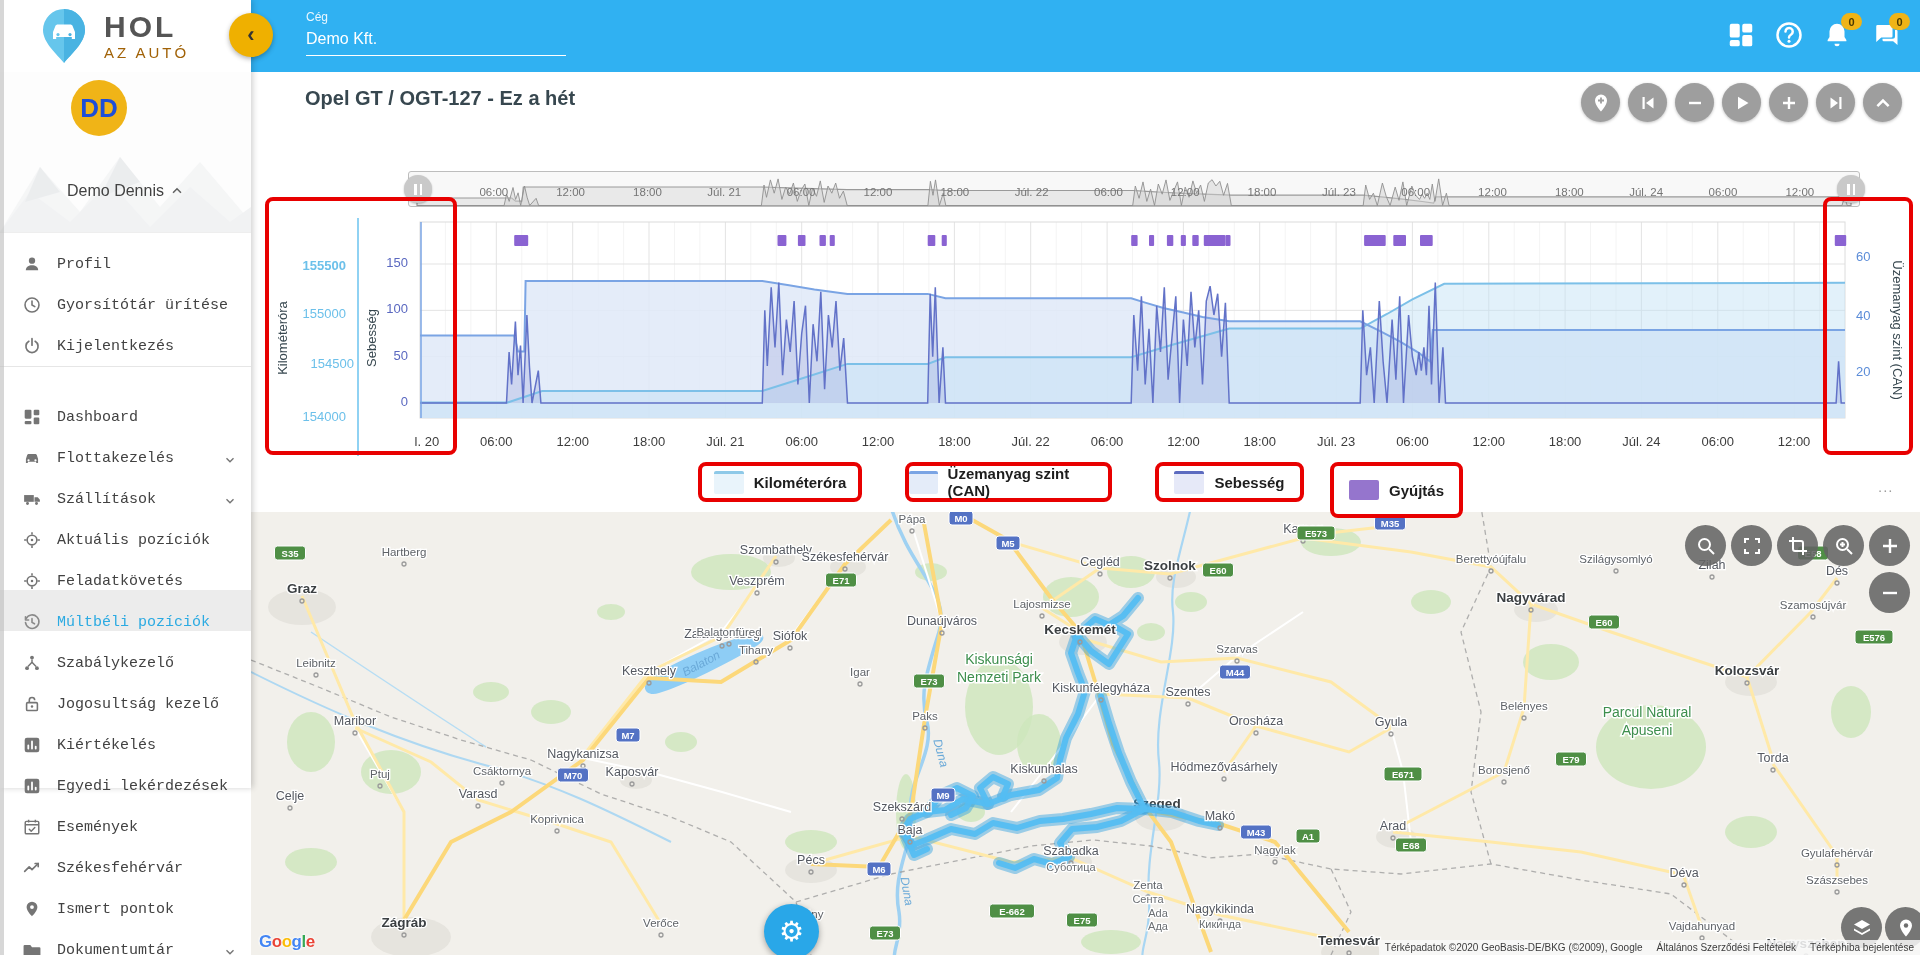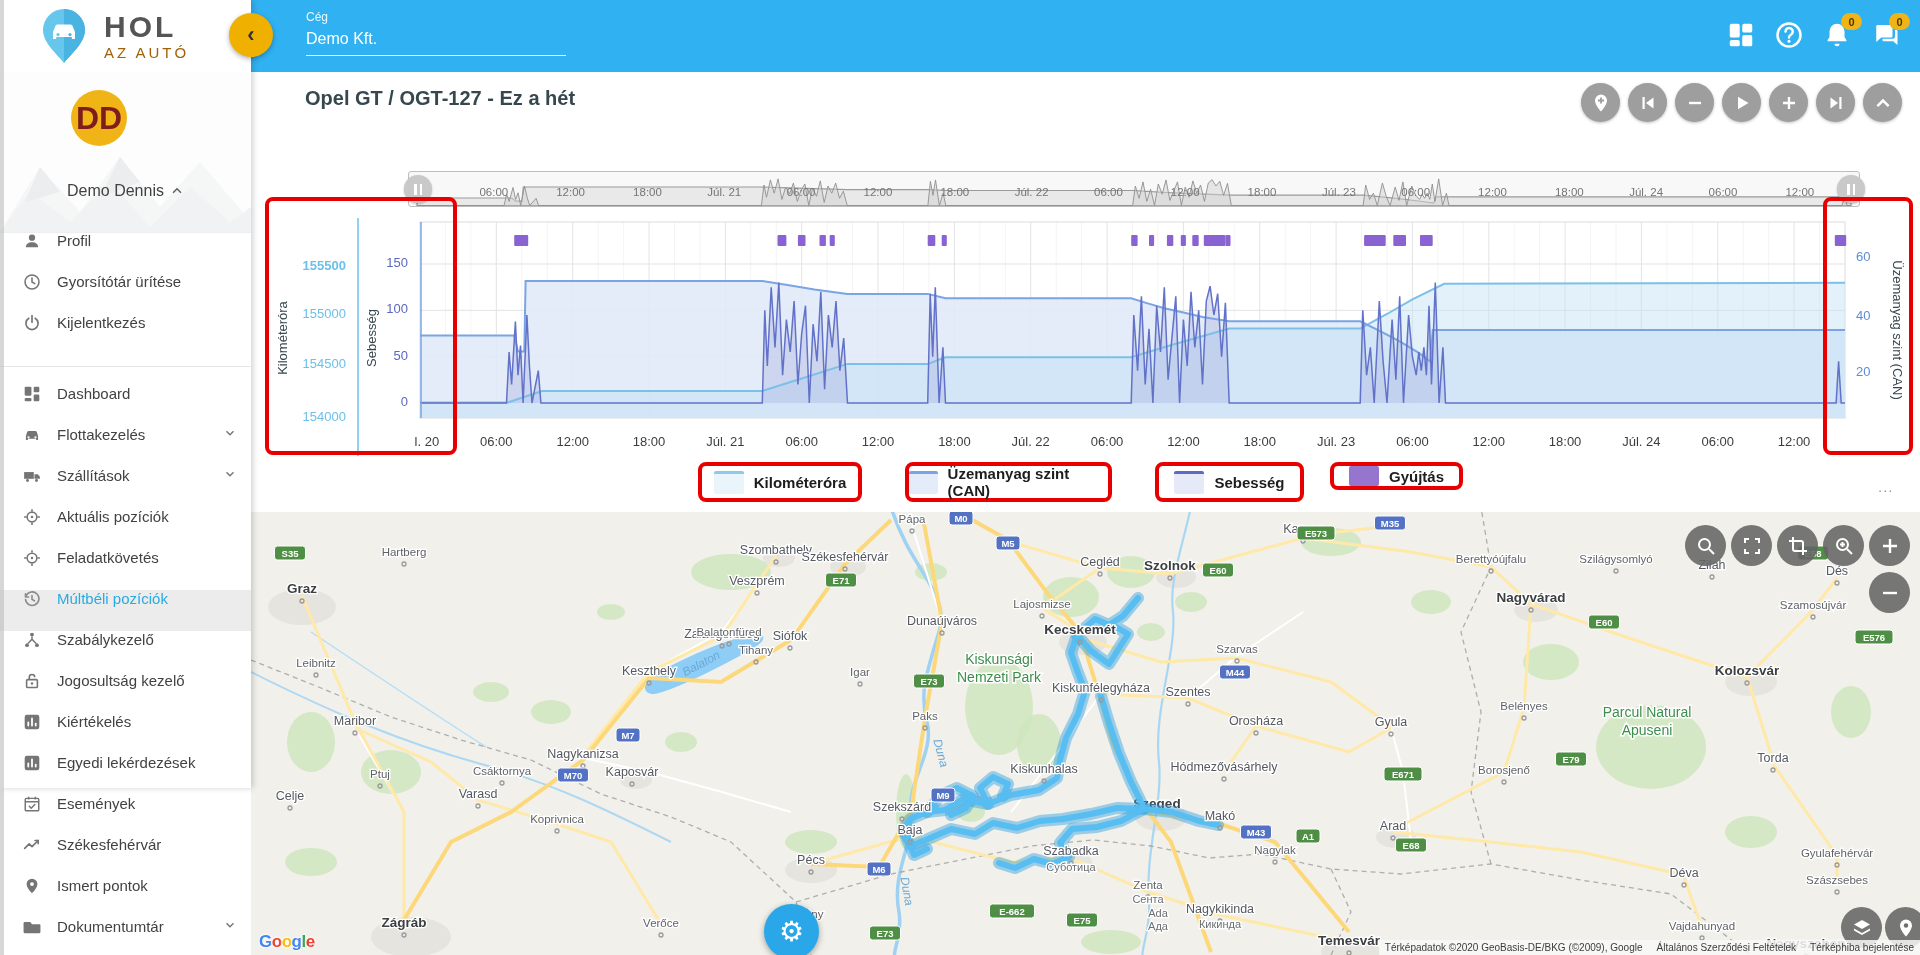--- a/index.html
+++ b/index.html
@@ -7,28 +7,28 @@
   
   #sidebar{position:absolute;left:0;top:0;width:251px;height:788px;background:#fff;box-shadow:2px 0 6px rgba(0,0,0,.18);z-index:20;}
   #scroll-groove{position:absolute;left:0;top:0;width:4px;height:955px;background:#bdbdbd;opacity:.6;}
   #logo-area{position:absolute;left:0;top:0;width:251px;height:72px;background:#fff;display:flex;align-items:center;}
   #logo-pin{margin-left:38px;width:52px;height:58px;}
   #logo-text{margin-left:14px;line-height:1;}
   #logo-line1{font-size:30px;font-weight:bold;color:#555;letter-spacing:3px;}
   #logo-line2{font-size:15px;color:#a16207;letter-spacing:3px;margin-top:3px;}
   #user-area{position:absolute;left:0;top:72px;width:251px;height:160px;overflow:hidden;border-bottom:1px solid #eee;}
   #user-bg{position:absolute;left:0;top:0;width:100%;height:100%;}
-  #avatar{position:absolute;left:71px;top:18px;width:56px;height:56px;border-radius:50%;background:#f0b417;color:#7f1d1d;font-size:32px;font-weight:bold;display:flex;align-items:center;justify-content:center;}
+  #avatar{position:absolute;left:71px;top:8px;width:56px;height:56px;border-radius:50%;background:#f0b417;color:#1d4ed8;font-size:26px;font-weight:bold;display:flex;align-items:center;justify-content:center;}
   #user-name{position:absolute;left:0;top:110px;width:251px;text-align:center;font-size:16px;color:#424242;}
   #user-name .chev{display:inline-block;width:14px;height:14px;vertical-align:-2px;margin-left:6px;color:#616161;}
   .menu{position:absolute;left:0;width:251px;}
   #user-menu{top:232px;}
   #menu-divider{position:absolute;left:0;top:366px;width:251px;height:1px;background:#e6e6e6;}
   #main-menu{top:377px;padding-top:8px;}
-  .mi{position:relative;height:41px;display:flex;align-items:flex-start;cursor:pointer;color:#424242;font-size:15px;}
+  .mi{position:relative;height:41px;display:flex;align-items:flex-end;cursor:pointer;color:#424242;font-size:15px;font-family:Liberation Mono, monospace;}
   .mi .ic{width:18px;height:18px;margin-left:23px;margin-right:16px;color:#757575;flex:0 0 auto;}
   .mi .ic svg{width:18px;height:18px;display:block;}
   .mi.active{background:#ececec;color:#2baae2;}
   .mi.active .ic{color:#8a8a8a;}
   .mi .chev{position:absolute;right:14px;width:14px;height:14px;color:#757575;}
   .mi .chev svg{width:14px;height:14px;}
   
   #topbar{position:absolute;left:251px;top:0;width:1669px;height:72px;background:#30b1f2;z-index:10;}
   #company{position:absolute;left:55px;top:10px;width:260px;}
   #company .lbl{font-size:12px;color:#eaf7fe;}
@@ -388,21 +388,21 @@
       <i></i>
       <i></i>
     </div>
   <div id="axis-divider"></div>
   <div id="axis-labels">
       <div class="vaxis" style="left: 183px; top: 330px; transform: rotate(-90deg);">Kilométeróra</div>
       <div class="vaxis" style="left: 272px; top: 330px; transform: rotate(-90deg);">Sebesség</div>
       <div class="vaxis" style="left: 1797px; top: 322px; transform: rotate(90deg);">Üzemanyag szint (CAN)</div>
       <div class="tick odo" style="left: 284px; top: 258px; font-weight: bold;">155500</div>
       <div class="tick odo" style="left: 284px; top: 306px;">155000</div>
-      <div class="tick odo" style="left: 284px; top: 356px;">154500</div>
+      <div class="tick odo" style="left: 292px; top: 356px;">154500</div>
       <div class="tick odo" style="left: 284px; top: 409px;">154000</div>
       <div class="tick spd" style="left: 352px; top: 255px;">150</div>
       <div class="tick spd" style="left: 352px; top: 301px;">100</div>
       <div class="tick spd" style="left: 352px; top: 348px;">50</div>
       <div class="tick spd" style="left: 352px; top: 394px;">0</div>
       <div class="tick fuel" style="left: 1856px; top: 249px;">60</div>
       <div class="tick fuel" style="left: 1856px; top: 308px;">40</div>
       <div class="tick fuel" style="left: 1856px; top: 364px;">20</div>
     </div>
   <div id="chart"><svg width="1436" height="240" viewBox="0 0 1436 240" style="font-family:'Liberation Sans',sans-serif">
@@ -517,21 +517,21 @@
         <span class="lt">Kilométeróra</span>
       </div>
       <div class="legend-item" style="left: 905px; top: 462px; width: 207px; height: 40px;">
         <span class="sw" style="background: rgb(228, 236, 249); border-top: 3px solid rgb(122, 164, 228);"></span>
         <span class="lt">Üzemanyag szint (CAN)</span>
       </div>
       <div class="legend-item" style="left: 1155px; top: 462px; width: 149px; height: 40px;">
         <span class="sw" style="background: rgb(230, 233, 248); border-top: 3px solid rgb(92, 107, 192);"></span>
         <span class="lt">Sebesség</span>
       </div>
-      <div class="legend-item" style="left: 1330px; top: 462px; width: 133px; height: 28px;">
+      <div class="legend-item" style="left: 1330px; top: 462px; width: 133px; height: 56px;">
         <span class="sw" style="background: rgb(149, 117, 205);"></span>
         <span class="lt">Gyújtás</span>
       </div>
     </div>
   <div id="more-btn">...</div>
 
   <div class="ann" style="left:265px;top:197px;width:192px;height:258px"></div>
   <div class="ann" style="left:1823px;top:197px;width:90px;height:258px"></div>
 
   <div id="map">

